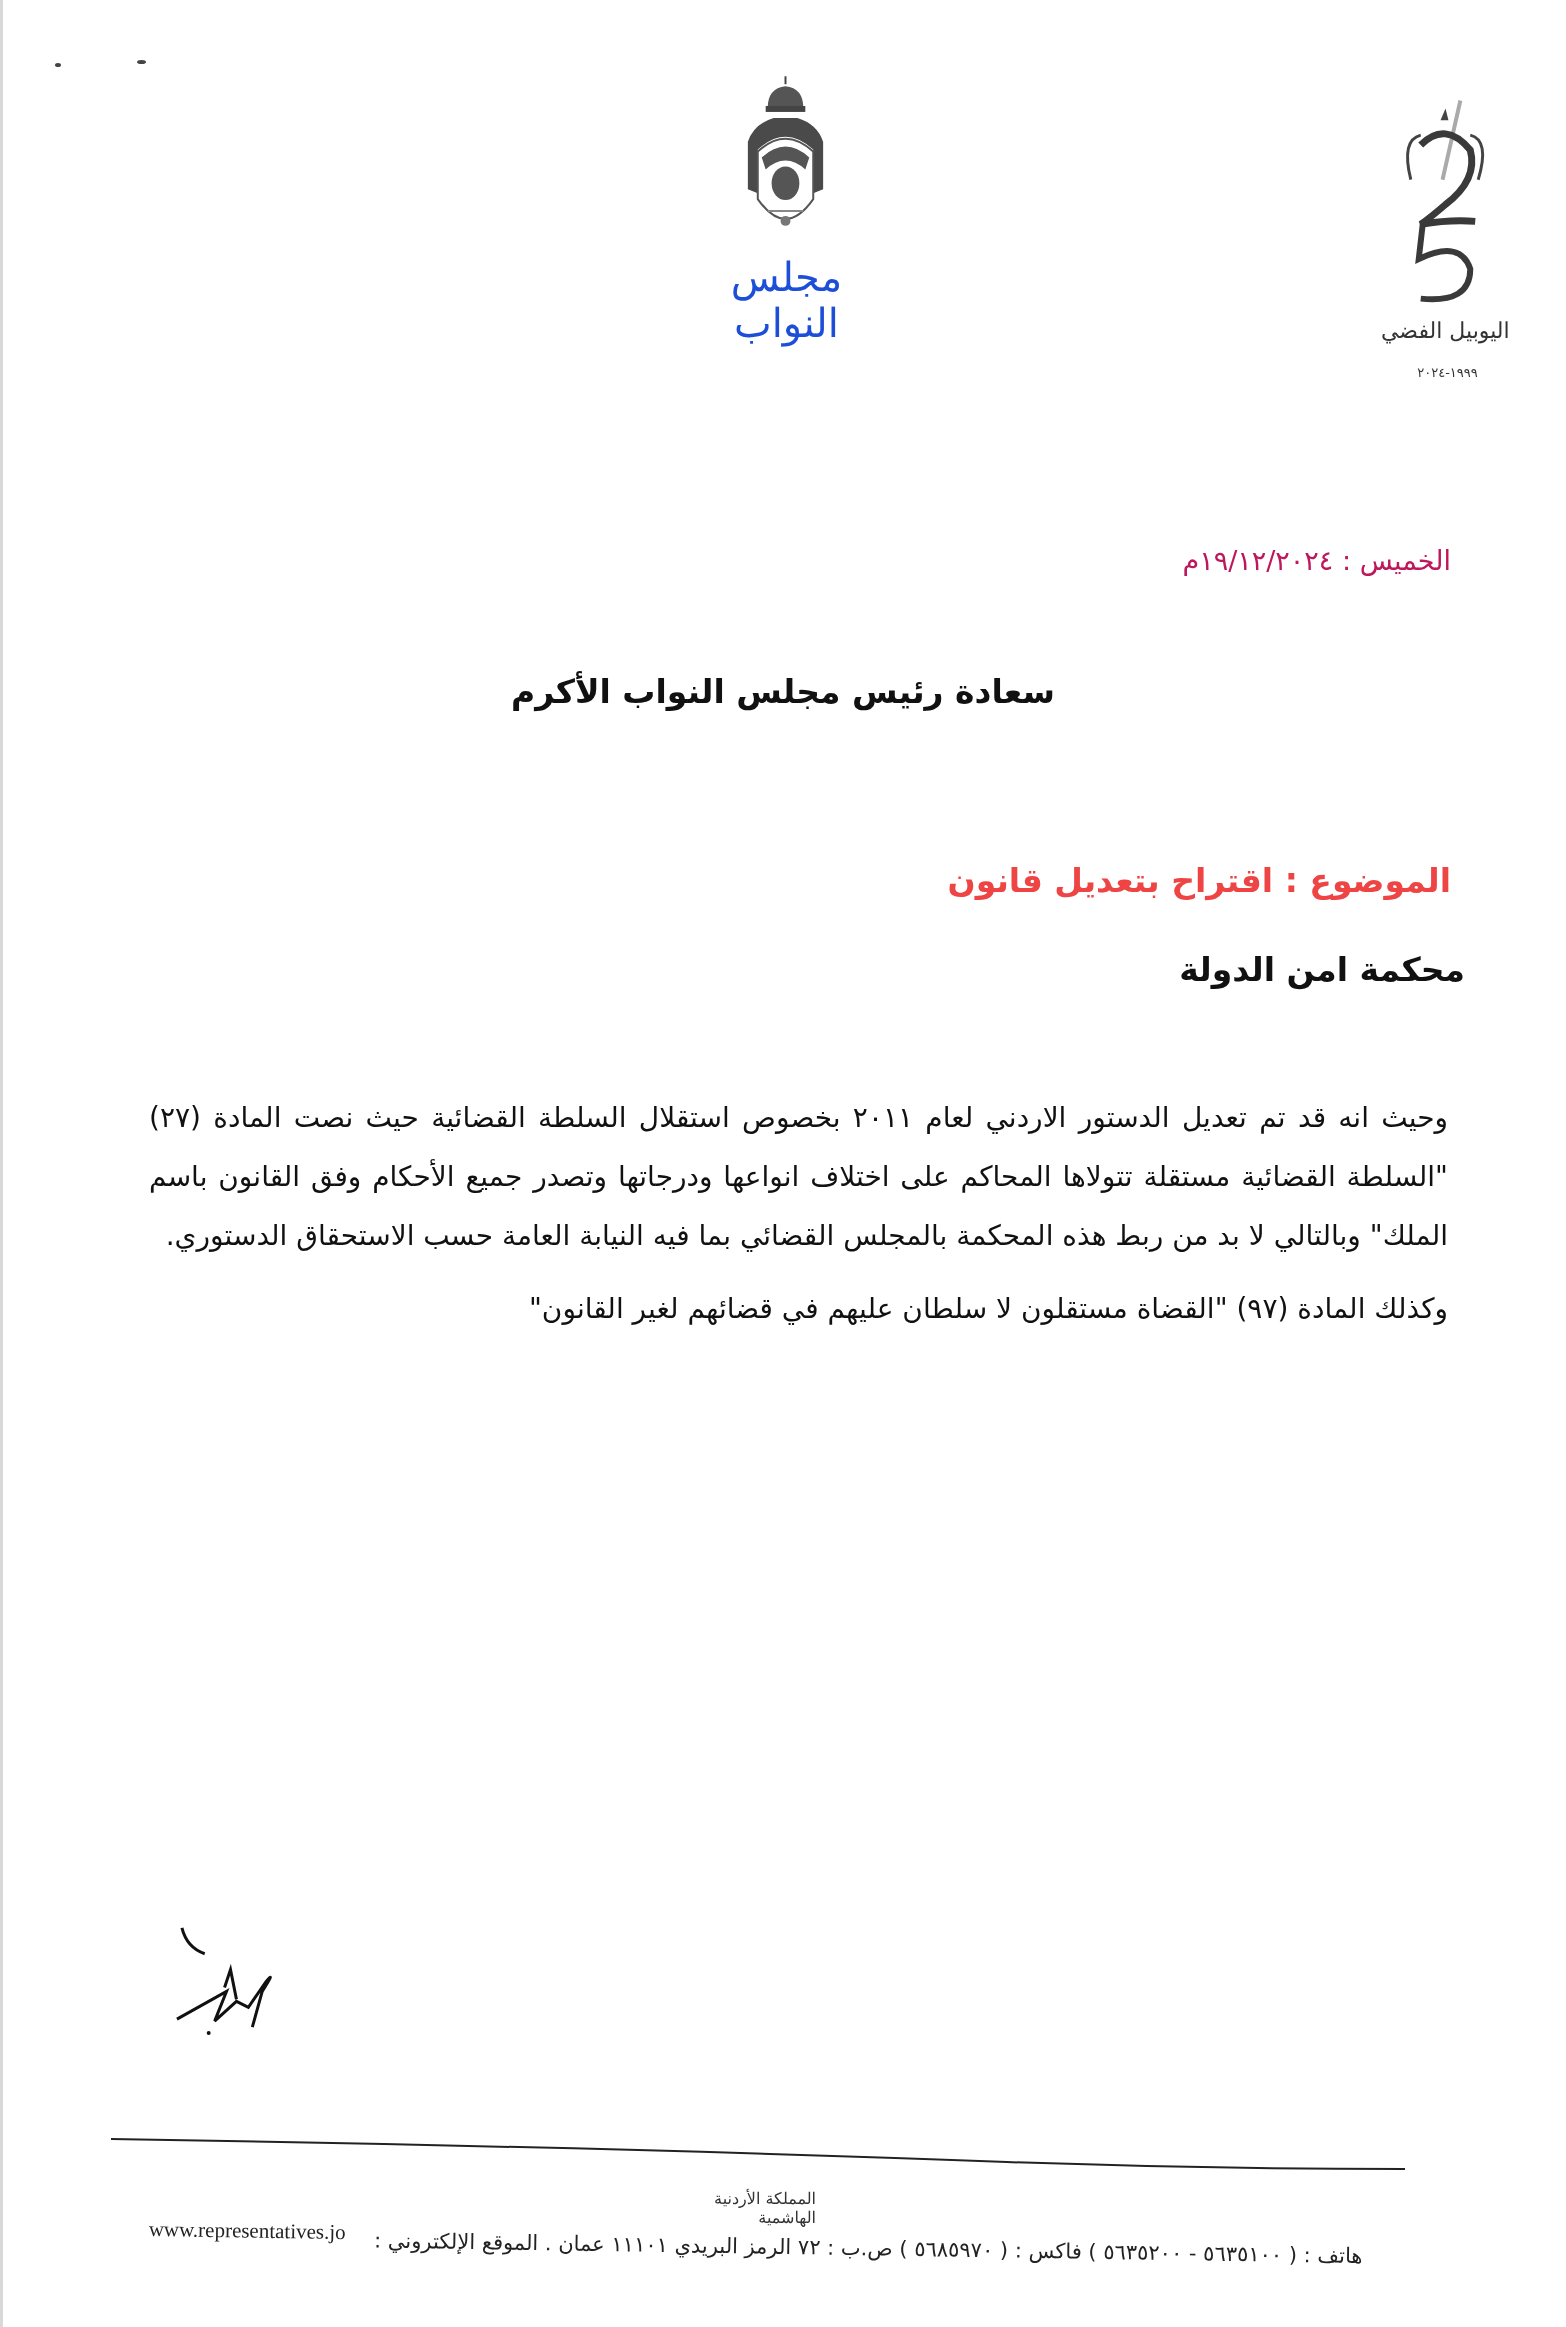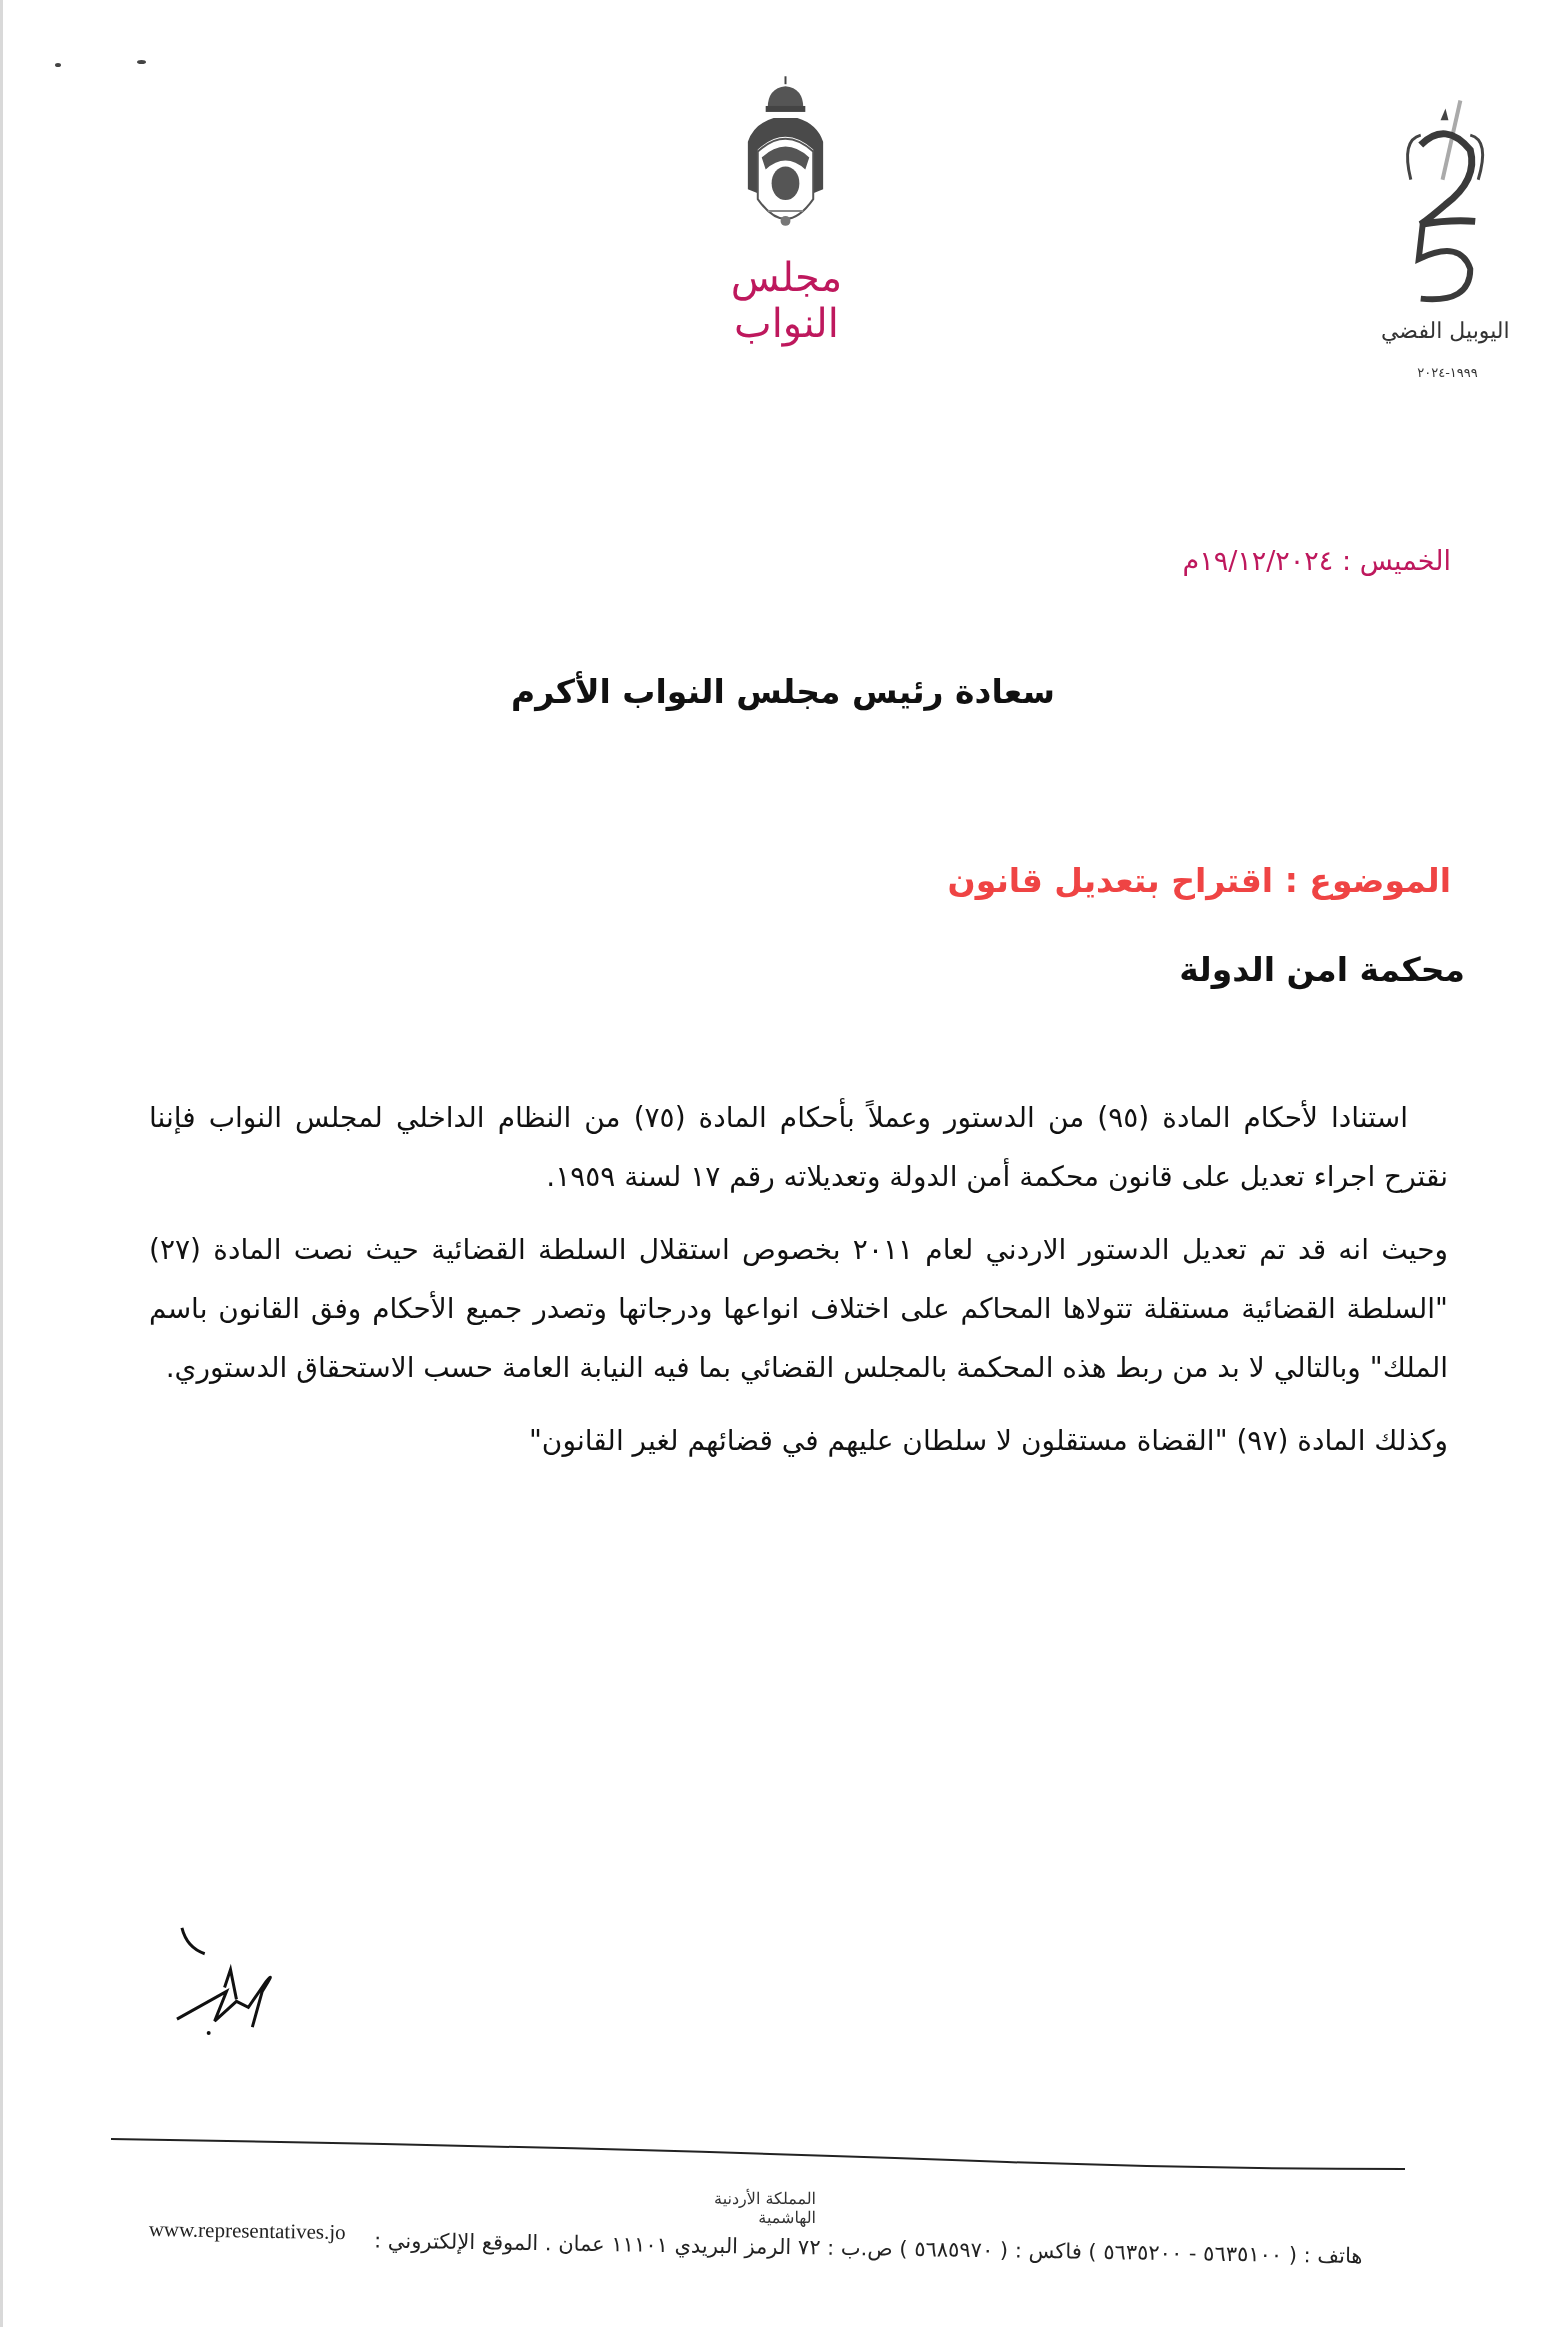--- a/index.html
+++ b/index.html
@@ -7,21 +7,21 @@
     width: 1566px; height: 2327px; background: #ffffff; position: relative; overflow: hidden;
     font-family: "DejaVu Sans", "Liberation Sans", sans-serif; color: #1c1c1c;
   }
   .abs { position: absolute; }
   .rtl { direction: rtl; text-align: right; }
   .scan-edge { left: 0; top: 0; width: 3px; height: 2327px; background: #d9d9d9; }
   .speck { width: 6px; height: 4px; border-radius: 50%; background: #444; }
   
   #emblem { left: 734px; top: 72px; width: 103px; height: 169px; }
   #council-wordmark { left: 697px; top: 254px; width: 179px; text-align: center;
-    font-family: "DejaVu Serif", serif; font-size: 40px; color: #be185d; direction: rtl; }
+    font-family: "DejaVu Serif", serif; font-size: 40px; color: #1d4ed8; direction: rtl; }
   
   #jubilee { left: 1391px; top: 100px; width: 109px; height: 209px; }
   #jubilee-title { left: 1381px; top: 318px; width: 129px; text-align: left; font-family: "DejaVu Serif", serif;
     font-size: 22px; color: #333; direction: rtl; }
   #jubilee-years { left: 1393px; top: 365px; width: 109px; text-align: center; font-size: 13px; color: #333; }
   
   #date-line { right: 115px; top: 545px; font-size: 27px; color: #be185d; white-space: nowrap; }
   
   #addressee { left: 398px; width: 770px; top: 672px; text-align: center; font-size: 33px; font-weight: bold; direction: rtl; color: #111; }
   
@@ -79,21 +79,20 @@
 
 <div id="addressee" class="abs">سعادة رئيس مجلس النواب الأكرم</div>
 
 <div id="subject" class="abs rtl">
   <span>الموضوع :</span>
   <span>اقتراح بتعديل قانون</span>
 </div>
 <div id="subject-line2" class="abs rtl">محكمة امن الدولة</div>
 
 <div id="body" class="abs">
-  <p class="first">استنادا لأحكام المادة (٩٥) من الدستور وعملاً بأحكام المادة (٧٥) من النظام الداخلي لمجلس النواب فإننا نقترح اجراء تعديل على قانون محكمة أمن الدولة وتعديلاته رقم ١٧ لسنة ١٩٥٩.</p>
   <p>وحيث انه قد تم تعديل الدستور الاردني لعام ٢٠١١ بخصوص استقلال السلطة القضائية حيث نصت المادة (٢٧) "السلطة القضائية مستقلة تتولاها المحاكم على اختلاف انواعها ودرجاتها وتصدر جميع الأحكام وفق القانون باسم الملك" وبالتالي لا بد من ربط هذه المحكمة بالمجلس القضائي بما فيه النيابة العامة حسب الاستحقاق الدستوري.</p>
   <p>وكذلك المادة (٩٧) "القضاة مستقلون لا سلطان عليهم في قضائهم لغير القانون"</p>
 </div>
 
 <svg id="signature" class="abs" viewBox="0 0 130 120">
   <path d="M15 8 Q20 28 38 34" stroke="#111" stroke-width="3" fill="none"></path>
   <path d="M10 100 L60 72 L48 102 L70 82 L82 88 L100 62 Q110 50 96 72 L86 108" stroke="#111" stroke-width="3" fill="none"></path>
   <path d="M58 68 L64 50 L70 80" stroke="#111" stroke-width="3" fill="none"></path>
   <circle cx="42" cy="114" r="2" fill="#111"></circle>
 </svg>

